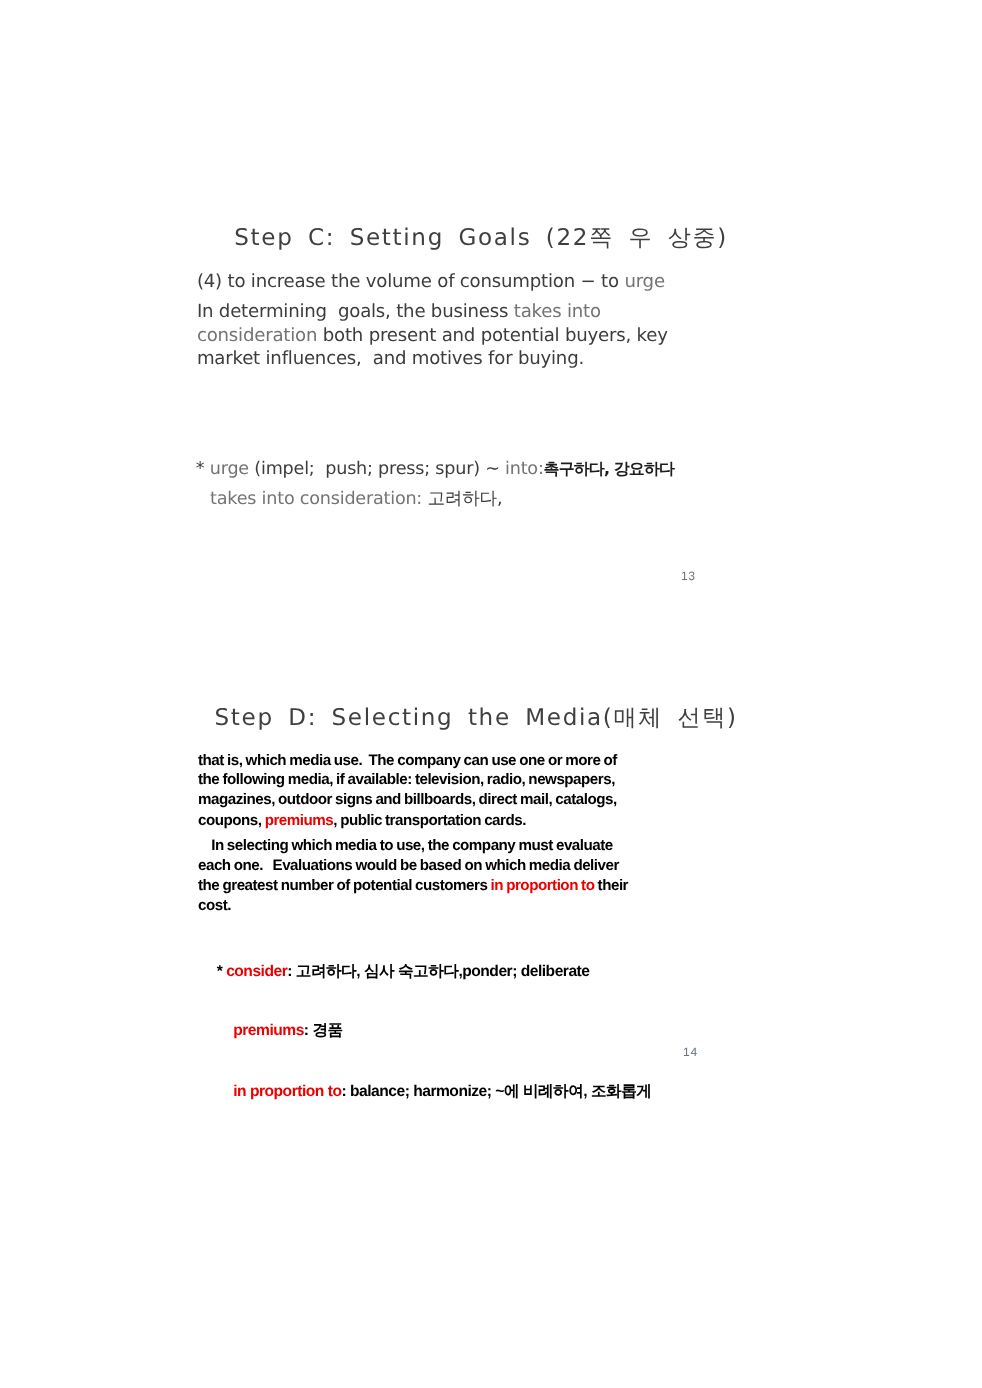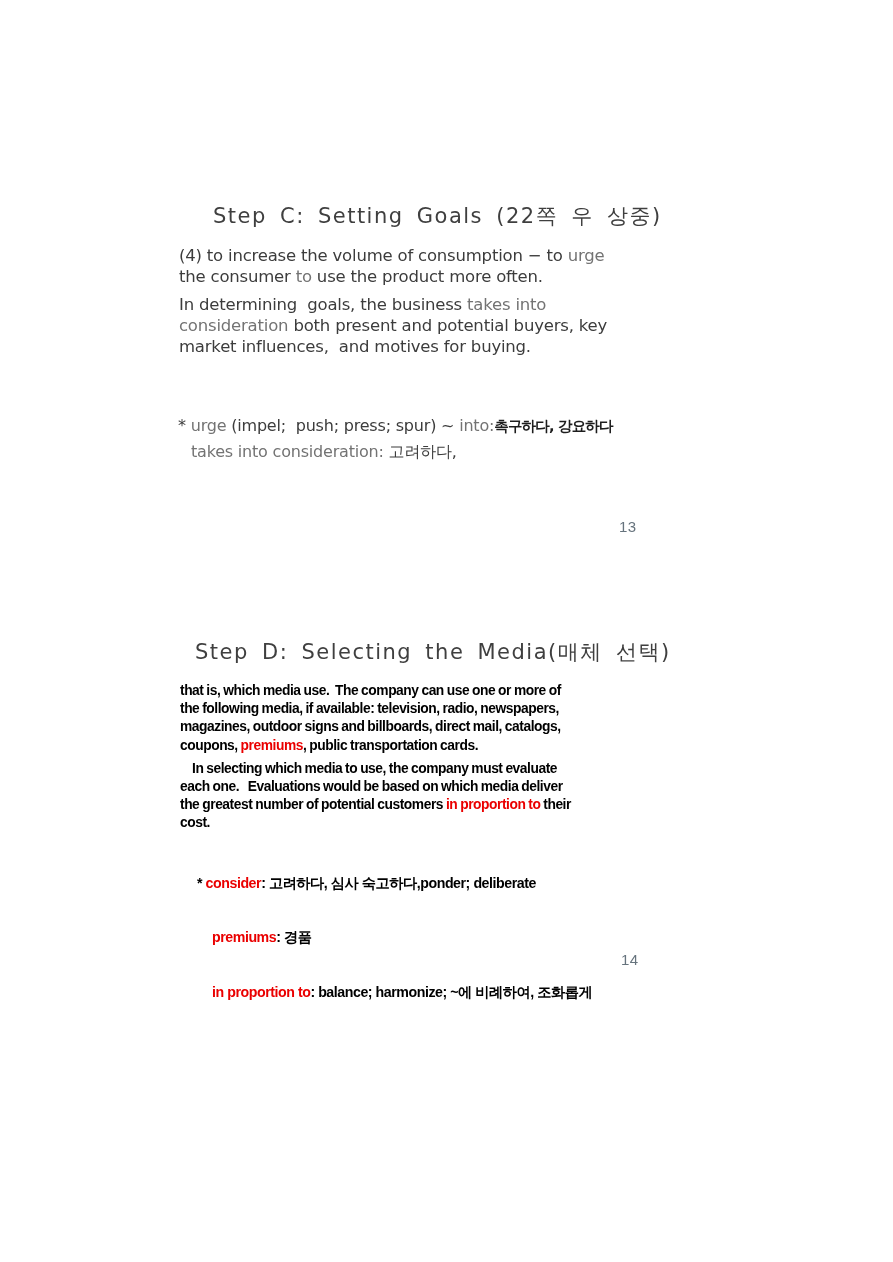--- a/index.html
+++ b/index.html
@@ -72,36 +72,35 @@
     line-height:22.4px;
     color:#000000;
     letter-spacing:-0.45px;
   }
   .slide2-scope .red{color:#ea0000;}
   .slide2-scope .indent{padding-left:15px;margin-top:32px;}
 
   
   .page-number{
     font-family:"Liberation Sans", sans-serif;
-    font-size:15px;
+    font-size:11px;
     color:#66737d;
     letter-spacing:0.5px;
   }
 </style>
 </head>
 <body>
 
 <div class="canvas">
 
   <section class="slide1-scope">
     <h1 class="abs slide-title" style="left:213px; top:188px;">Step C: Setting Goals (22쪽 우 상중)</h1>
 
     <div class="abs slide1-body" style="left:179px; top:245px;">
         <div class="rich-line"><span>(4) to increase the volume of consumption − to </span><span class="red">urge</span></div>
-        <div class="rich-line"><span>the consumer </span><span class="red">to</span><span> use the product more often.</span></div>
         <div class="rich-line para"><span>In determining  goals, the business </span><span class="red">takes into</span></div>
         <div class="rich-line"><span class="red">consideration</span><span> both present and potential buyers, key</span></div>
         <div class="rich-line"><span>market influences,  and motives for buying.</span></div>
       </div>
 
     <div class="abs slide1-vocab" style="left:178px; top:413px;">
         <div class="rich-line"><span>* </span><span class="red">urge</span><span> (impel;  push; press; spur) ~ </span><span class="red">into:</span><span class="kb">촉구하다, 강요하다</span></div>
         <div class="rich-line indent"><span class="red">takes into consideration:</span><span> 고려하다,</span></div>
       </div>
 

